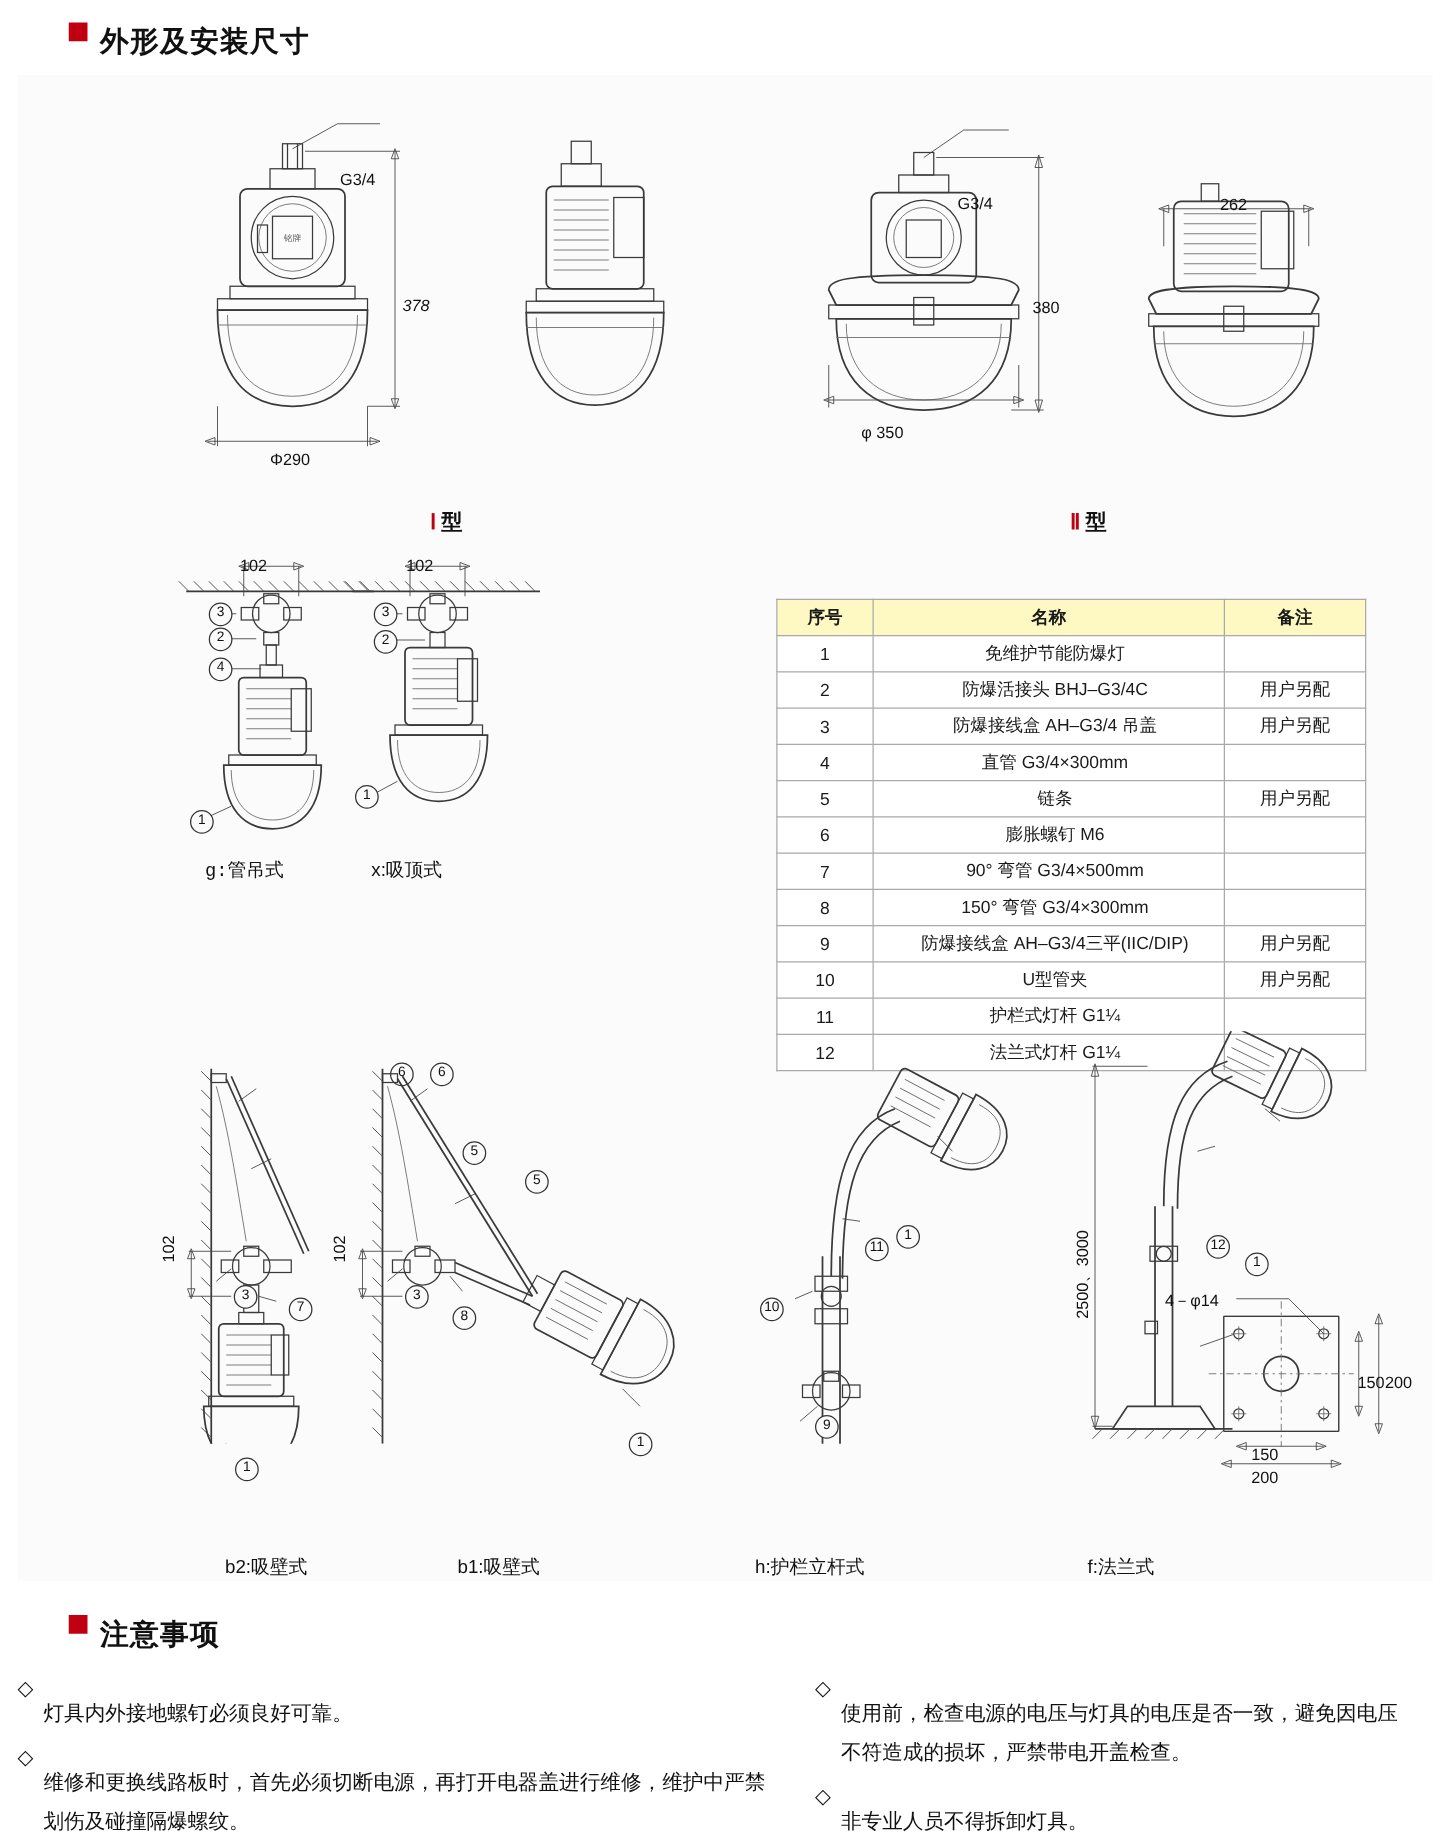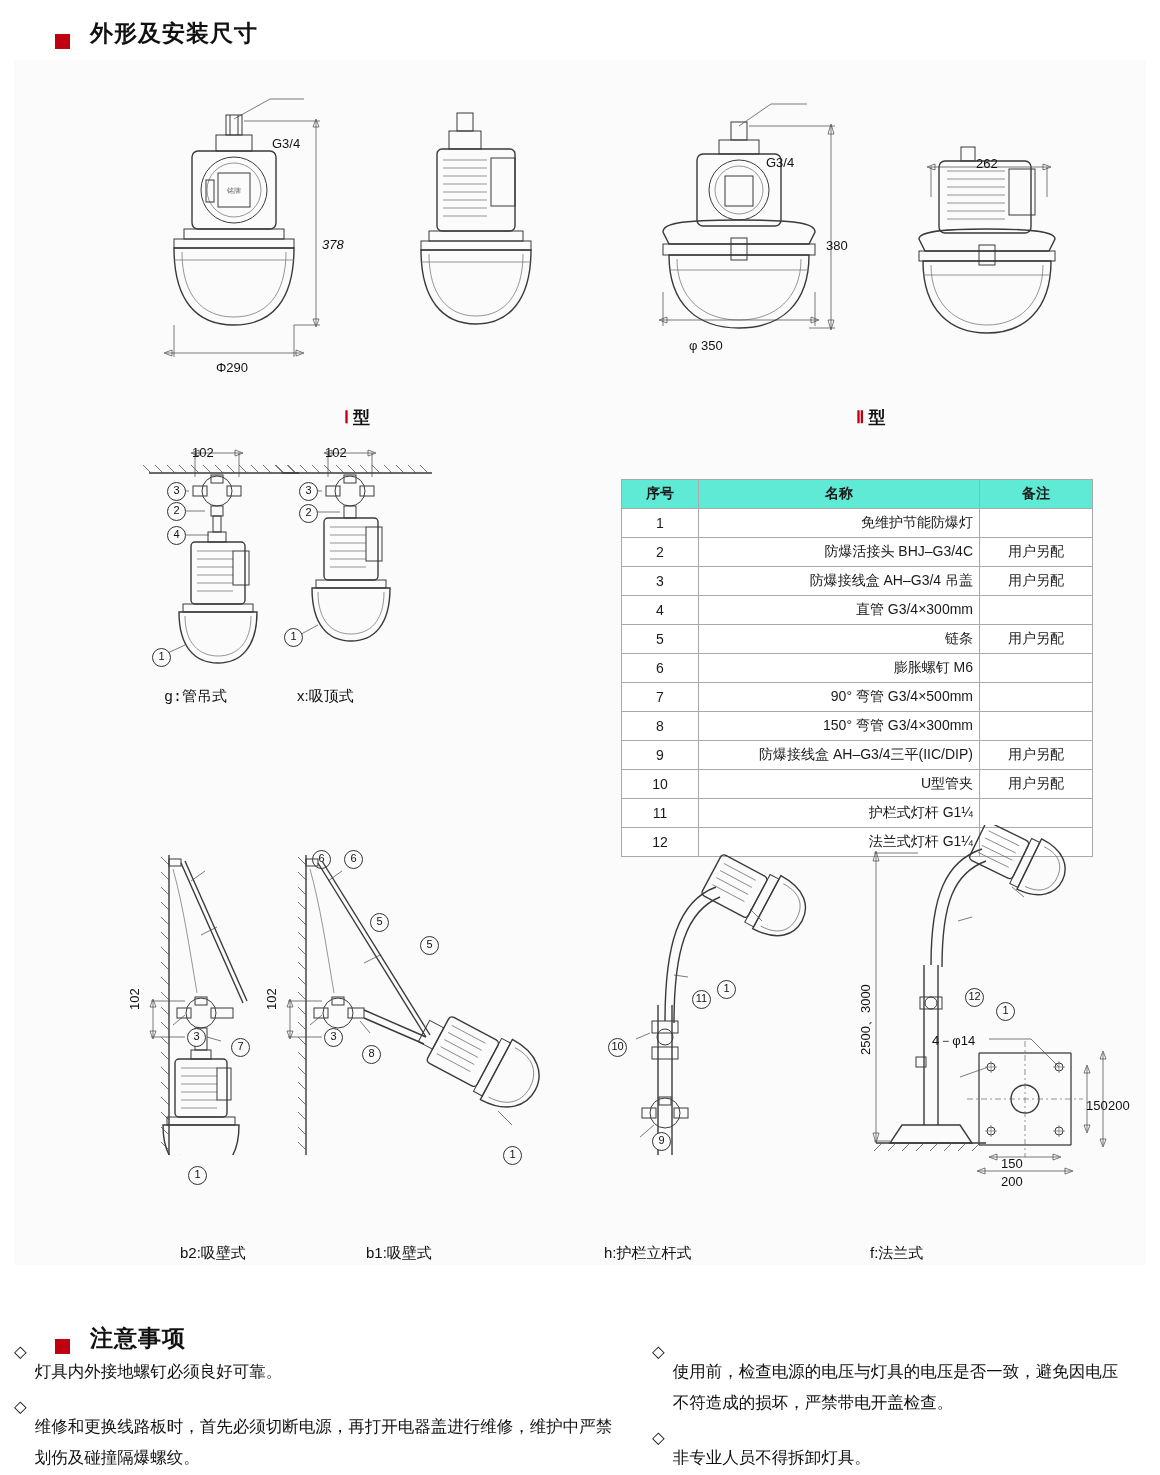--- a/index.html
+++ b/index.html
@@ -18,38 +18,38 @@
     position: relative;
     width: 1160px;
     height: 1475px;
     overflow: hidden;
   }
 
   
   .section-head {
     position: absolute;
     display: flex;
-    align-items: flex-end;
-    gap: 20px;
+    align-items: flex-start;
+    gap: 10px;
     padding-left: 39px;
   }
   .section-head .bullet {
     width: 15px;
     height: 15px;
     background: #c00010;
     display: inline-block;
   }
   .section-head .title {
     font-size: 23px;
     font-weight: bold;
     letter-spacing: 1px;
     color: #111;
   }
   #head-dim { left: 16px; top: 18px; }
-  #head-notes { left: 16px; top: 1292px; margin-top: 31px; }
+  #head-notes { left: 16px; top: 1292px; }
 
   
   .diagram-area {
     position: absolute;
     left: 14px;
     top: 60px;
     width: 1132px;
     height: 1205px;
     background: #fbfbfb;
   }
@@ -104,26 +104,26 @@
     font-size: 14px;
     background: #fff;
   }
   .parts-table th,
   .parts-table td {
     border: 1px solid #a9a9a9;
     height: 28px;
     padding: 0 6px;
   }
   .parts-table thead th {
-    background: #5eead4;
+    background: #fef9c3;
     font-weight: bold;
     text-align: center;
   }
   .parts-table td.c-no { width: 64px; text-align: center; }
-  .parts-table td.c-name { text-align: right; padding-left: 16px; }
+  .parts-table td.c-name { text-align: center; padding-left: 16px; }
   .parts-table td.c-remark { width: 100px; text-align: center; }
 
   
   .notes {
     position: absolute;
     top: 1336px;
     left: 0;
     width: 1160px;
     font-size: 16.5px;
     line-height: 31px;

